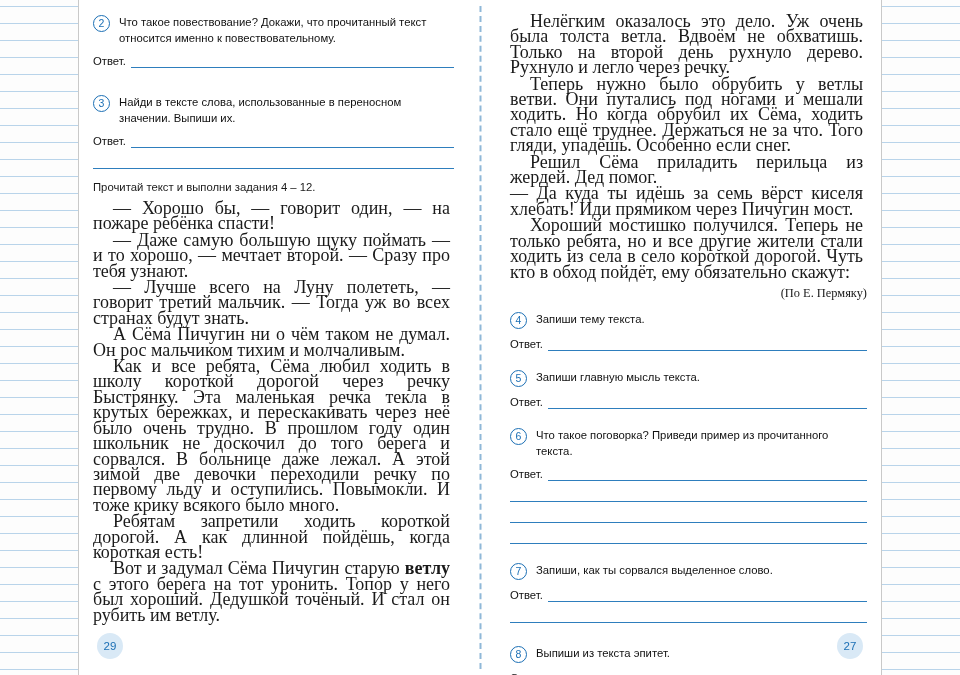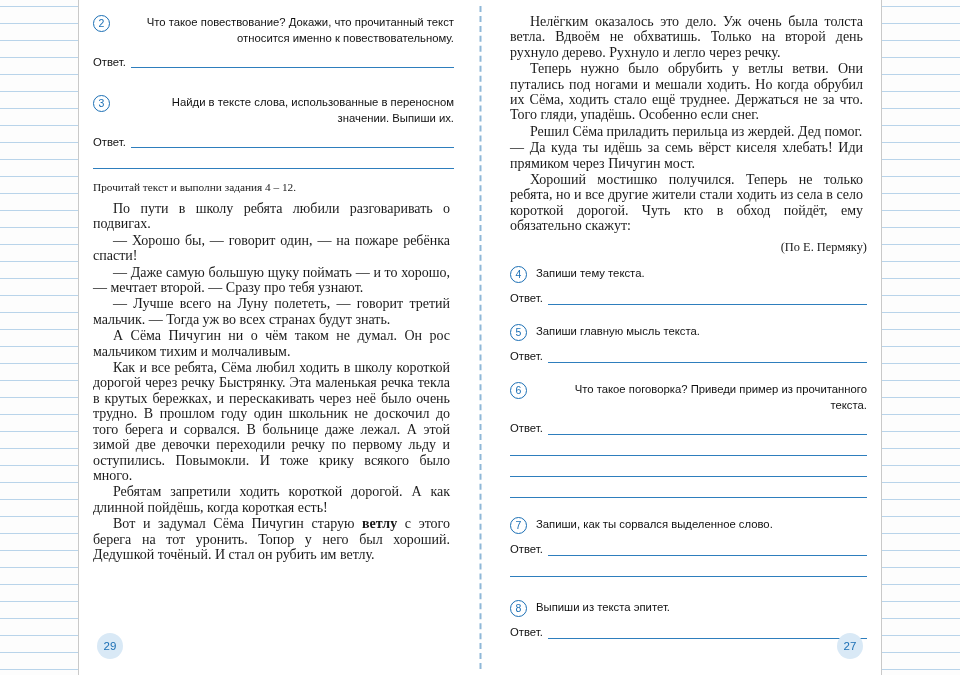--- a/index.html
+++ b/index.html
@@ -83,25 +83,24 @@
     text-align: center;
     margin-right: 9px;
     margin-top: 1px;
     box-sizing: border-box;
   }
   .ttext {
     font-family: "Liberation Sans", sans-serif;
     font-size: 11.3px;
     line-height: 16px;
     color: #111;
-    text-align: right;
   }
   .answer-row {
     display: flex;
-    align-items: center;
+    align-items: flex-start;
     margin-top: 9px;
     margin-left: 0;
   }
   .answer-label {
     font-family: "Liberation Sans", sans-serif;
     font-size: 11.3px;
     color: #111;
     flex: 0 0 auto;
     margin-right: 5px;
   }
@@ -118,26 +117,26 @@
 
   .part-head {
     text-align: center;
     color: #1b6fb5;
     font-family: "Liberation Sans", sans-serif;
     font-weight: bold;
     font-size: 14px;
     margin: 22px 0 14px 0;
   }
   .instruction {
-    font-family: Liberation Serif, serif;
+    font-family: Liberation Sans, sans-serif;
     font-size: 11.3px;
     margin-bottom: 8px;
   }
   .ptxt {
-    font-size: 14px;
+    font-size: 18px;
     line-height: 15.4px;
     text-align: justify;
     text-indent: 20px;
     margin: 0 4px 1px 0;
     hyphens: auto;
     font-family: Liberation Serif, serif;
   }
   .ptxt.noind { text-indent: 0; }
   .ptxt b { font-weight: bold; }
   .attrib {
@@ -242,21 +241,20 @@
         <div class="answer-row">
           <span class="answer-label">Ответ.</span>
           <span class="answer-line"></span>
         </div>
         <div class="blank-line"></div>
       </div>
 
 
       <div class="instruction">Прочитай текст и выполни задания 4 – 12.</div>
 
-      <p class="ptxt">По пути в школу ребята любили разговаривать о подвигах.</p>
       <p class="ptxt">— Хорошо бы, — говорит один, — на пожаре ребёнка спасти!</p>
       <p class="ptxt">— Даже самую большую щуку поймать — и то хорошо, — мечтает второй. — Сразу про тебя узнают.</p>
       <p class="ptxt">— Лучше всего на Луну полететь, — говорит третий мальчик. — Тогда уж во всех странах будут знать.</p>
       <p class="ptxt">А Сёма Пичугин ни о чём таком не думал. Он рос мальчиком тихим и молчаливым.</p>
       <p class="ptxt">Как и все ребята, Сёма любил ходить в школу короткой дорогой через речку Быстрянку. Эта маленькая речка текла в крутых бережках, и перескакивать через неё было очень трудно. В прошлом году один школьник не доскочил до того берега и сорвался. В больнице даже лежал. А этой зимой две девочки переходили речку по первому льду и оступились. Повымокли. И тоже крику всякого было много.</p>
       <p class="ptxt">Ребятам запретили ходить короткой дорогой. А как длинной пойдёшь, когда короткая есть!</p>
       <p class="ptxt">
         <span>Вот и задумал Сёма Пичугин старую <b>ветлу</b> с этого берега на тот уронить. Топор у него был хороший. Дедушкой точёный. И стал он рубить им ветлу.</span>
       </p>
 

